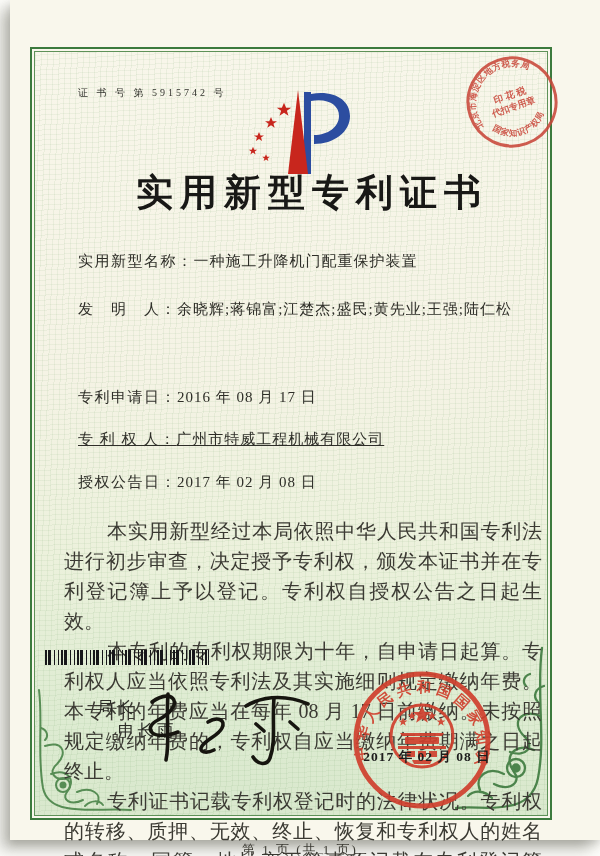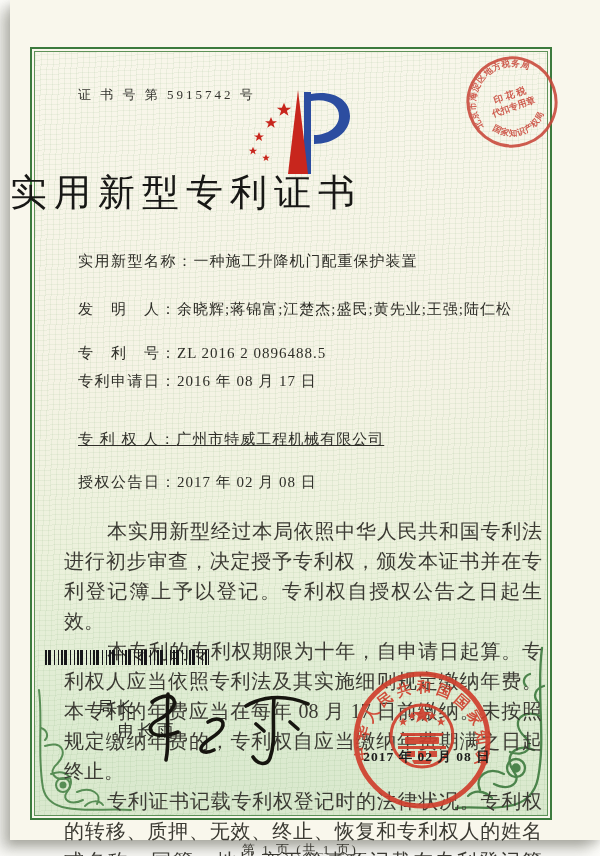--- a/index.html
+++ b/index.html
@@ -23,31 +23,31 @@
     position:absolute; left:25px; top:52px; right:53px; bottom:25px;
     background:
       repeating-linear-gradient(92deg, rgba(115,165,105,0.10) 0 1px, rgba(0,0,0,0) 1px 6px),
       repeating-linear-gradient(-3deg, rgba(115,165,105,0.09) 0 1px, rgba(0,0,0,0) 1px 5px),
       linear-gradient(180deg,#f8f6ea 0%,#f5f3e5 42%,#ecf1dc 66%,#ddebd1 88%,#d9e8cd 100%);
   }
   .content { position:absolute; inset:0; }
 
   .cert-number {
     position:absolute; left:68px; top:86px;
-    font-size:13px; letter-spacing:3px; color:#33332e;
+    font-size:10px; letter-spacing:3px; color:#33332e;
   }
   .logo { position:absolute; left:228px; top:88px; width:124px; height:88px; }
   .title {
-    position:absolute; left:0; right:10px; top:168px; text-align:left;
-    font-size:37px; font-weight:normal; letter-spacing:7px; color:#181816;
+    position:absolute; left:0; right:10px; top:168px; text-align:center;
+    font-size:37px; font-weight:bold; letter-spacing:7px; color:#181816;padding-left:24px;
   }
   .field { position:absolute; left:68px; font-size:15px; color:#2e2e28; letter-spacing:1px; white-space:nowrap; }
   .field .lab { letter-spacing:1.5px; }
   .f0 { top:252px; } .f1 { top:300px; } .f2 { top:344px; }
-  .f3 { top:372px; } .f4 { top:430px;text-decoration:underline; } .f5 { top:473px; }
+  .f3 { top:388px; } .f4 { top:430px;text-decoration:underline; } .f5 { top:473px; }
 
   .body-text {
     position:absolute; left:54px; right:58px; top:516px;
     font-size:20px; line-height:30px; color:#3b3a33;
     text-align:justify;
   }
   .body-text p { text-indent:2.15em; margin:0; }
 
   .barcode {
     position:absolute; left:35px; top:650px; width:164px; height:15px;
@@ -153,21 +153,20 @@
           <textPath href="#taxArcBottom" startOffset="1">国家知识产权局</textPath>
         </text>
         <text x="48" y="44" text-anchor="middle" font-size="9.5" font-weight="bold" fill="#c9473a">印 花 税</text>
         <text x="48" y="56" text-anchor="middle" font-size="9" font-weight="bold" fill="#c9473a">代扣专用章</text>
       </svg>
 
       <div class="title">实用新型专利证书</div>
 
       <div class="field f0"><span class="lab">实用新型名称：</span><span>一种施工升降机门配重保护装置</span></div>
       <div class="field f1"><span class="lab">发　明　人：</span><span>余晓辉;蒋锦富;江楚杰;盛民;黄先业;王强;陆仁松</span></div>
-      <div class="field f2"><span class="lab">专　利　号：</span><span>ZL 2016 2 0896488.5</span></div>
       <div class="field f3"><span class="lab">专利申请日：</span><span>2016 年 08 月 17 日</span></div>
       <div class="field f4"><span class="lab">专 利 权 人：</span><span>广州市特威工程机械有限公司</span></div>
       <div class="field f5"><span class="lab">授权公告日：</span><span>2017 年 02 月 08 日</span></div>
 
       <div class="body-text">
         <p>本实用新型经过本局依照中华人民共和国专利法进行初步审查，决定授予专利权，颁发本证书并在专利登记簿上予以登记。专利权自授权公告之日起生效。</p>
         <p>本专利的专利权期限为十年，自申请日起算。专利权人应当依照专利法及其实施细则规定缴纳年费。本专利的年费应当在每年 08 月 17 日前缴纳。未按照规定缴纳年费的，专利权自应当缴纳年费期满之日起终止。</p>
         <p>专利证书记载专利权登记时的法律状况。专利权的转移、质押、无效、终止、恢复和专利权人的姓名或名称、国籍、地址变更等事项记载在专利登记簿上。</p>
       </div>
 

